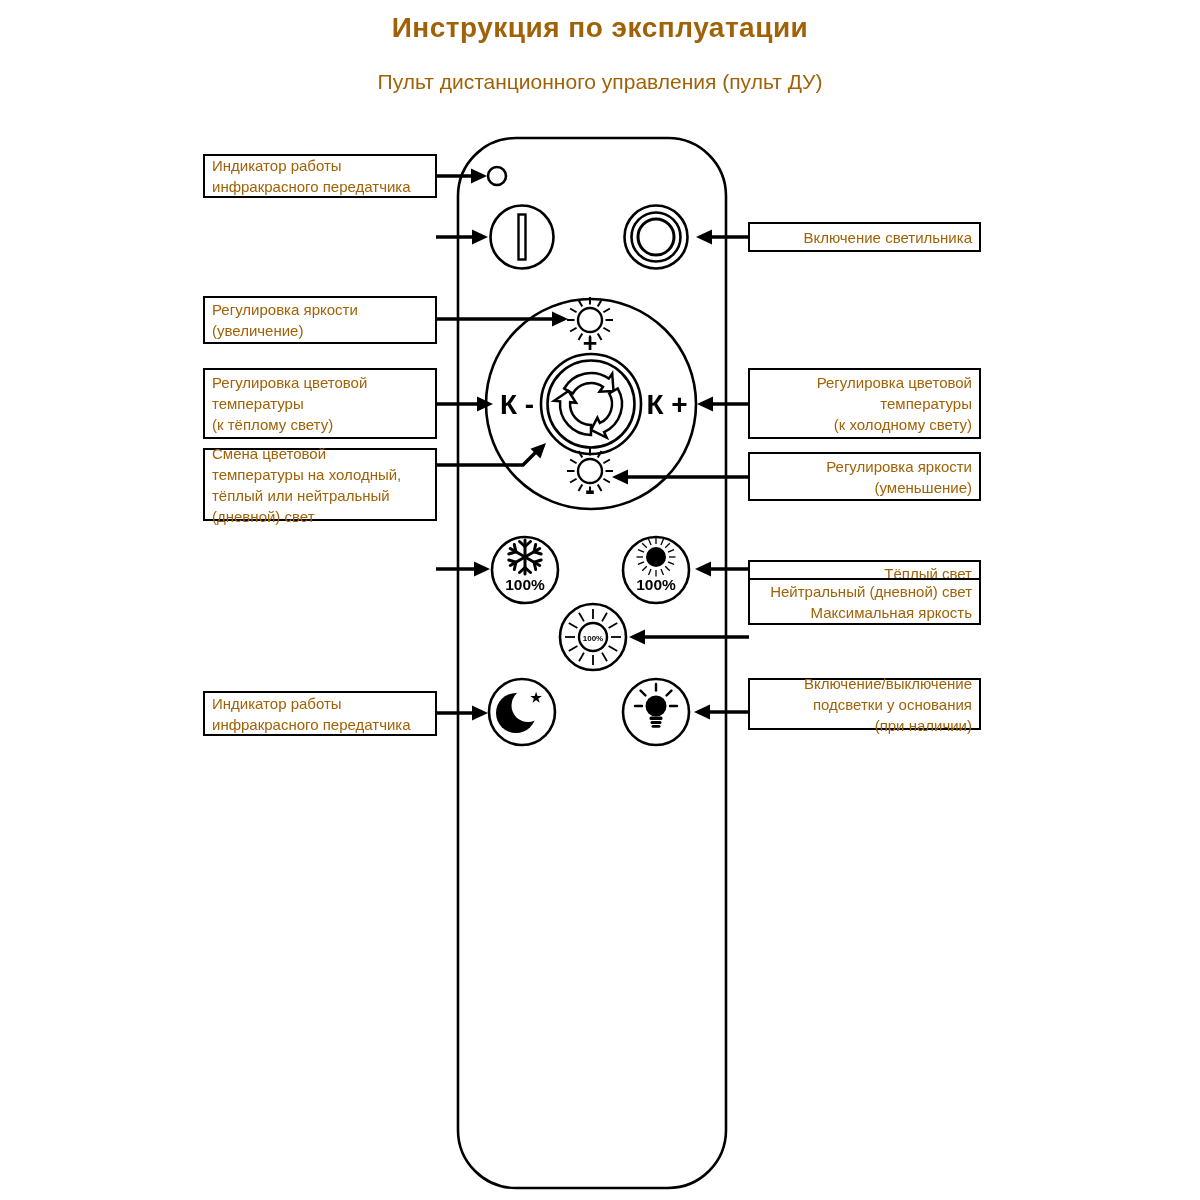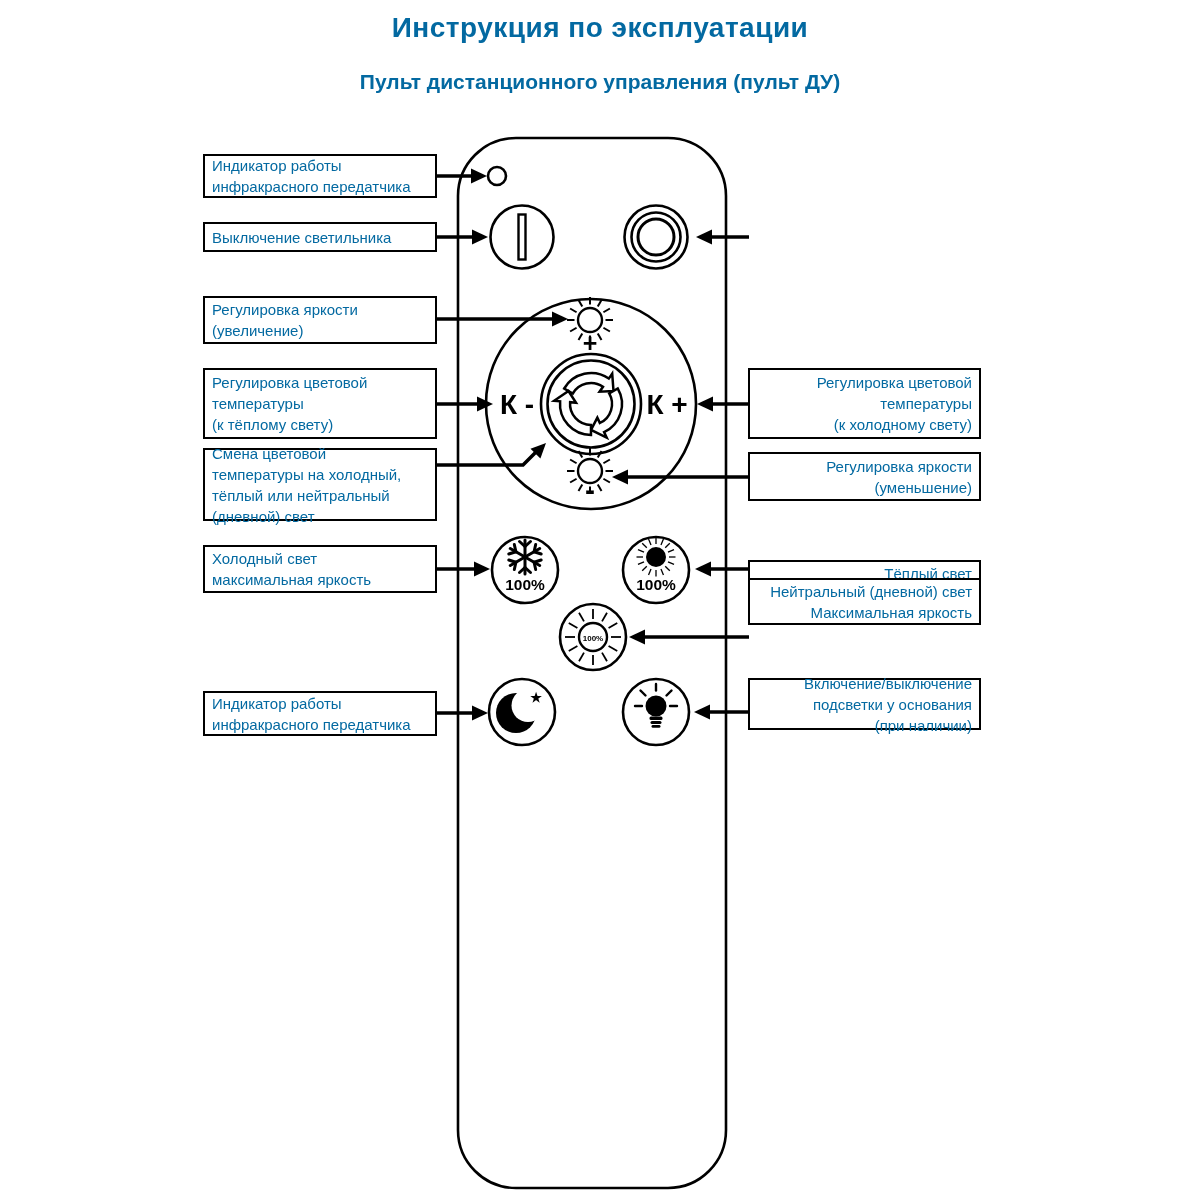--- a/index.html
+++ b/index.html
@@ -1,21 +1,21 @@
 <!DOCTYPE html>
 <html><head>
 <meta charset="utf-8">
 <style>
   html,body{margin:0;padding:0;background:#fff;}
   .page{position:relative;width:1200px;height:1200px;background:#fff;overflow:hidden;
-        font-family:"Liberation Sans",sans-serif;color:#0369a1;}
+        font-family:"Liberation Sans",sans-serif;color:#a16207;}
   .title{position:absolute;top:12px;left:0;width:100%;text-align:center;
          font-size:28px;font-weight:bold;letter-spacing:.5px;}
   .subtitle{position:absolute;top:70px;left:0;width:100%;text-align:center;
-            font-size:21px;font-weight:bold;}
+            font-size:21px;font-weight:normal;}
   svg{position:absolute;top:0;left:0;}
   svg text{font-family:"Liberation Sans",sans-serif;font-weight:bold;fill:#000;}
   .label-box{position:absolute;border:2px solid #000;background:#fff;box-sizing:border-box;
              display:flex;align-items:center;white-space:pre-line;
              font-size:15px;font-weight:normal;line-height:21px;padding:12px 7px;}
   .lbox{left:203px;width:234px;justify-content:flex-start;text-align:left;}
   .rbox{left:748px;width:233px;justify-content:flex-end;text-align:right;}
 </style>
 </head>
 <body>
@@ -235,35 +235,33 @@
       </g>
       <g>
         <line x1="749" y1="712" x2="710" y2="712"></line>
           <polygon points="694,712 710,704.5 710,719.5" stroke="none" fill="#000"></polygon>
       </g>
     </g>
   </svg>
 
   <div class="label-box lbox" style="top:154px;height:44px">Индикатор работы
 инфракрасного передатчика</div>
-  <div class="label-box lbox" style="top:222px;height:30px">Выключение светильника</div>
   <div class="label-box lbox" style="top:296px;height:48px">Регулировка яркости
 (увеличение)</div>
   <div class="label-box lbox" style="top:368px;height:71px">Регулировка цветовой
 температуры
 (к тёплому свету)</div>
   <div class="label-box lbox" style="top:448px;height:73px">Смена цветовой
 температуры на холодный,
 тёплый или нейтральный
 (дневной) свет</div>
-  <div class="label-box lbox" style="top:545px;height:48px">Холодный свет
-максимальная яркость</div>
   <div class="label-box lbox" style="top:691px;height:45px">Индикатор работы
 инфракрасного передатчика</div>
 
+  <div class="label-box rbox" style="top:222px;height:30px">Включение светильника</div>
   <div class="label-box rbox" style="top:368px;height:71px">Регулировка цветовой
 температуры
 (к холодному свету)</div>
   <div class="label-box rbox" style="top:452px;height:49px">Регулировка яркости
 (уменьшение)</div>
   <div class="label-box rbox" style="top:560px;height:48px">Тёплый свет
 Максимальная яркость</div>
   <div class="label-box rbox" style="top:578px;height:47px">Нейтральный (дневной) свет
 Максимальная яркость</div>
   <div class="label-box rbox" style="top:678px;height:52px">Включение/выключение

